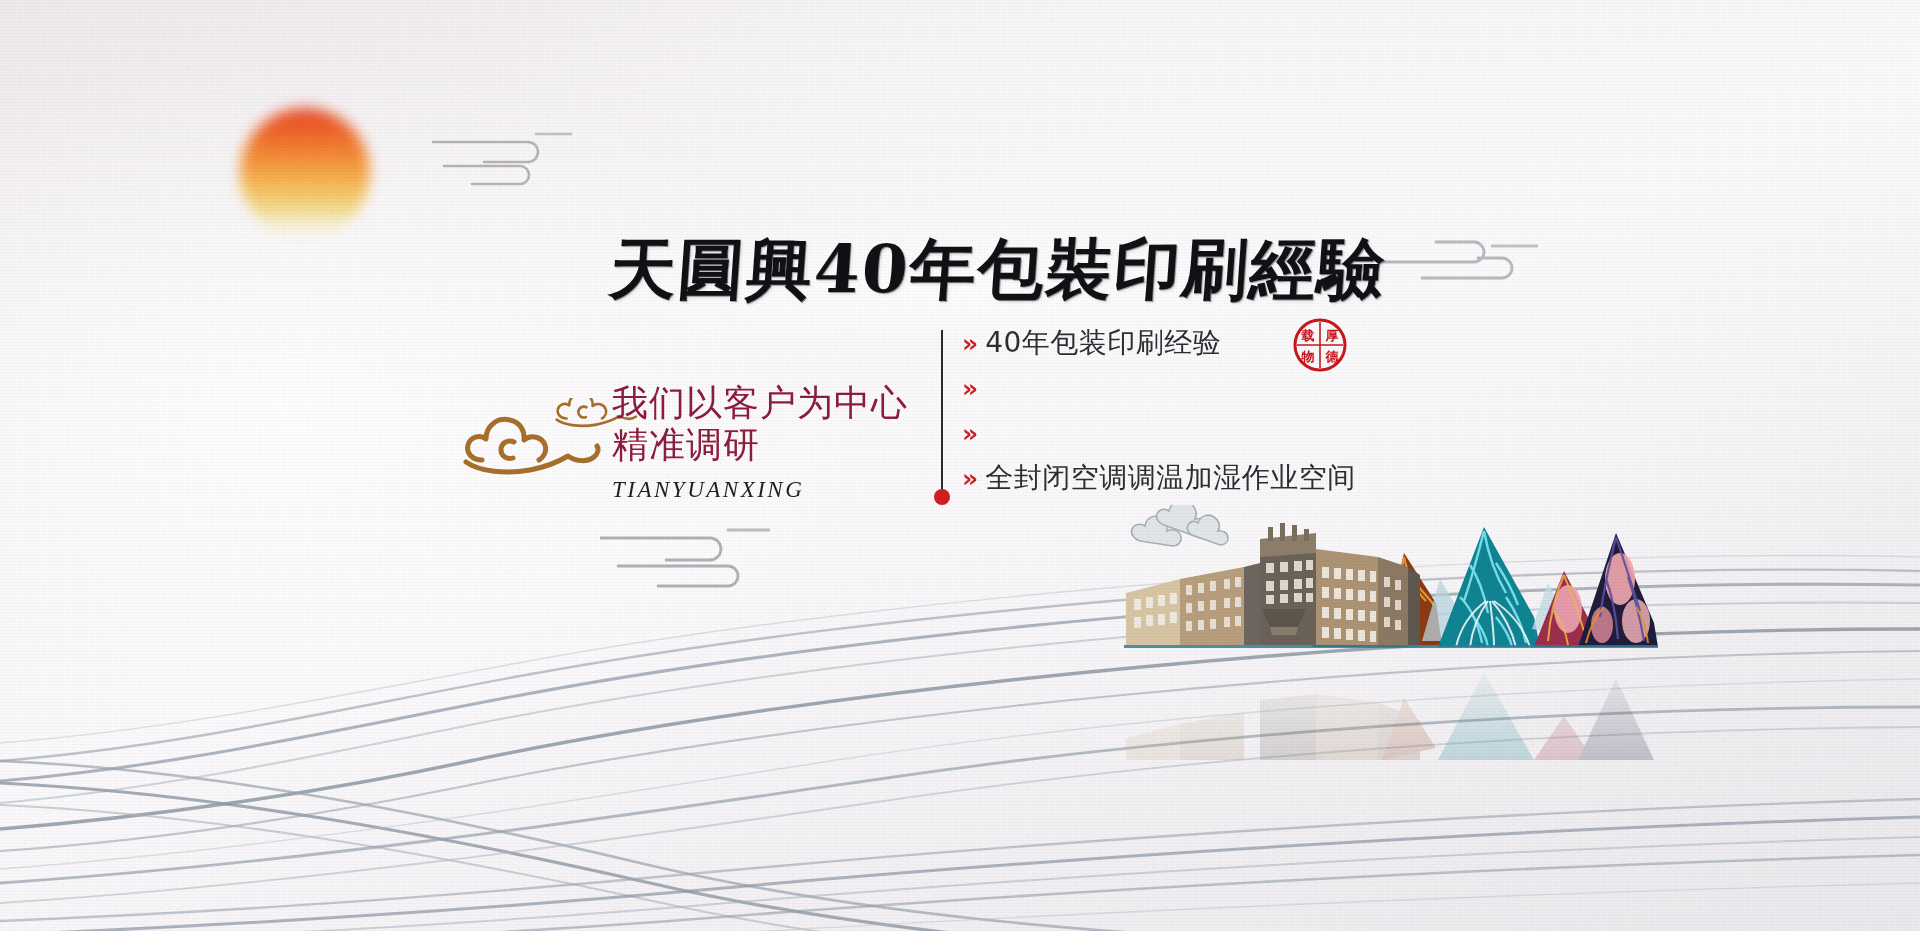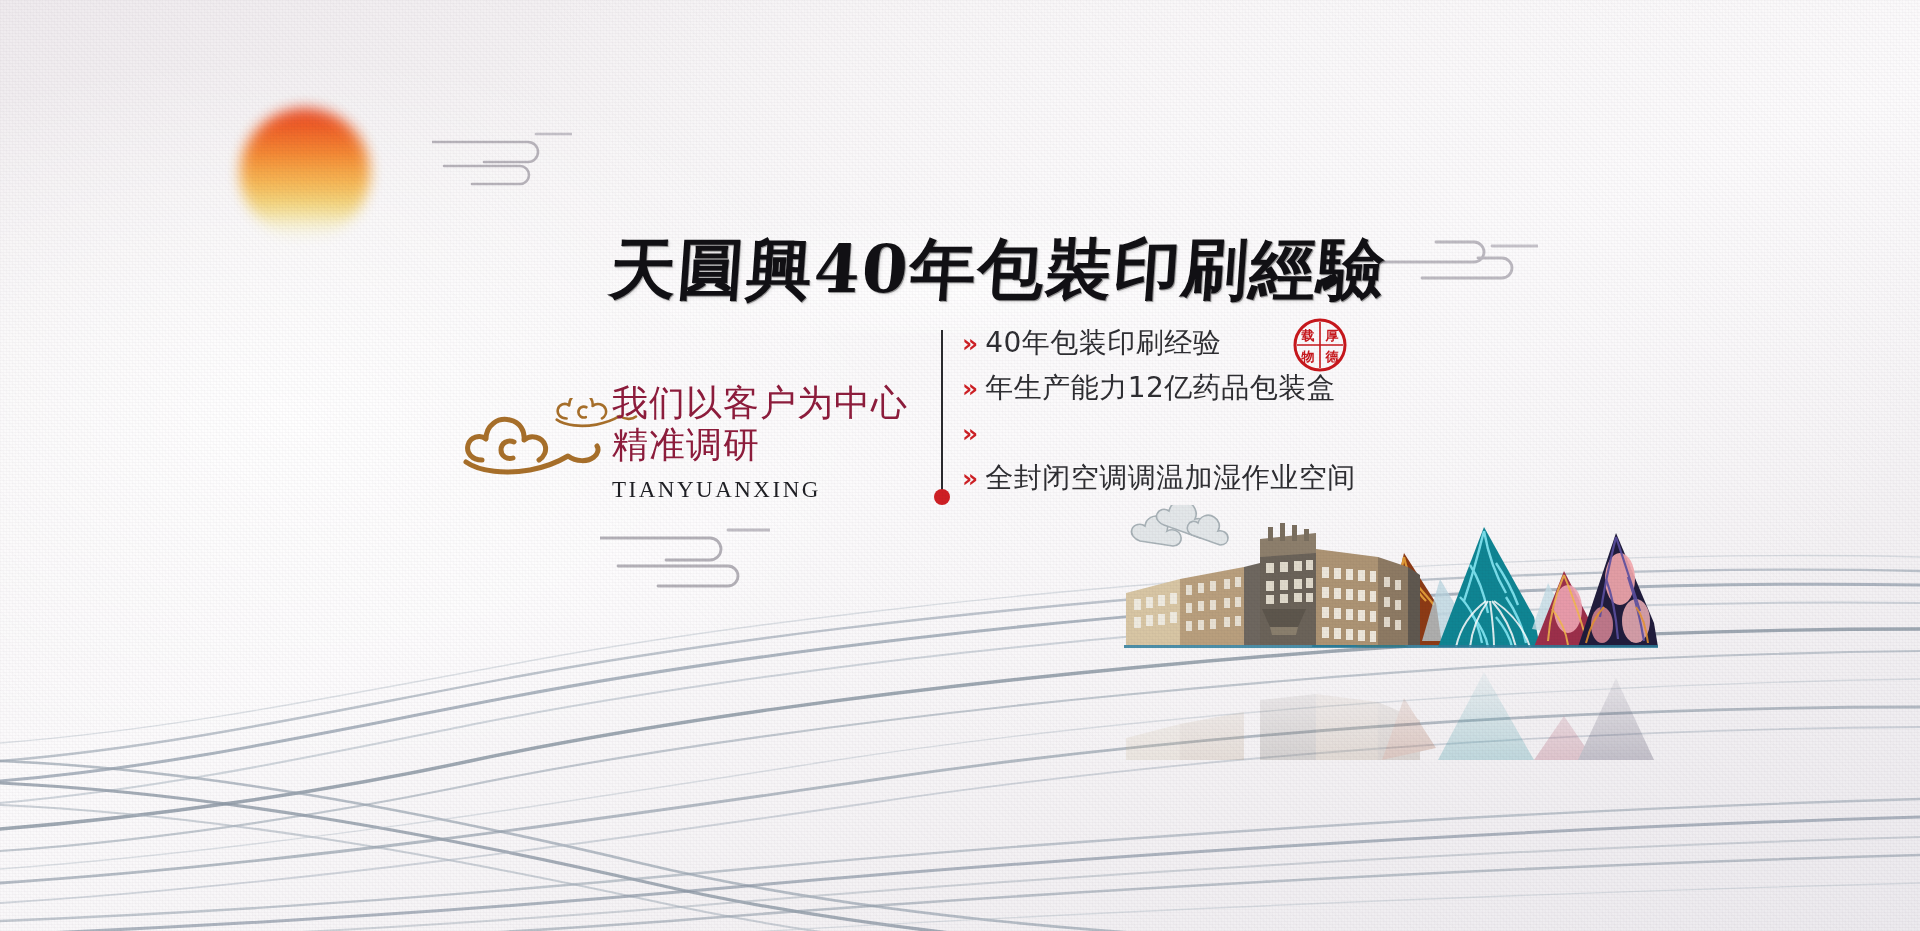--- a/index.html
+++ b/index.html
@@ -110,20 +110,21 @@
     color:#8e1c3c;
     white-space:nowrap;
   }
   .slogan-pinyin {
     font-family:"Liberation Serif", serif;
     font-size:23px;
     letter-spacing:2.5px;
     color:#1f1f24;
     margin-top:11px;
     white-space:nowrap;
+    font-style:italic;
   }
 
   
   .divider {
     position:absolute;
     left:941px; top:330px;
     width:2px; height:162px;
     background:#2a2a2e;
   }
   .divider-dot {
@@ -263,21 +264,20 @@
   <div class="divider"></div>
   <div class="divider-dot"></div>
 
   <div class="features">
     <div class="feature">
       <span class="feature-chevron">»</span>
       <span class="feature-text">40年包装印刷经验</span>
     </div>
     <div class="feature">
       <span class="feature-chevron">»</span>
-      <span class="feature-text">年生产能力12亿药品包装盒</span>
     </div>
     <div class="feature">
       <span class="feature-chevron">»</span>
     </div>
     <div class="feature">
       <span class="feature-chevron">»</span>
       <span class="feature-text">全封闭空调调温加湿作业空间</span>
     </div>
   </div>
 

